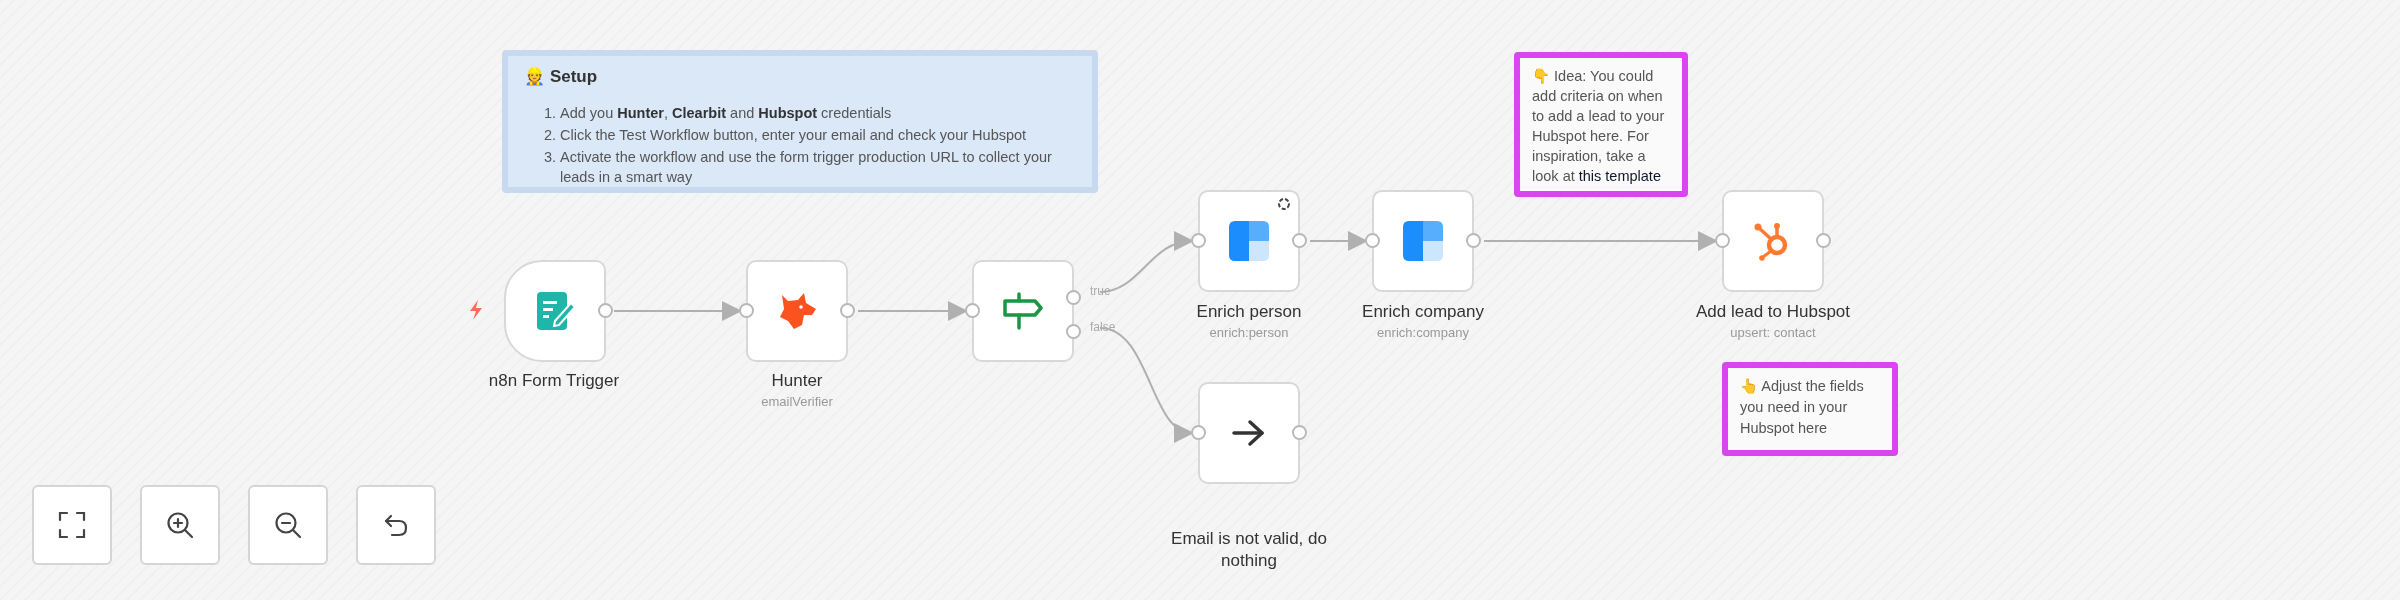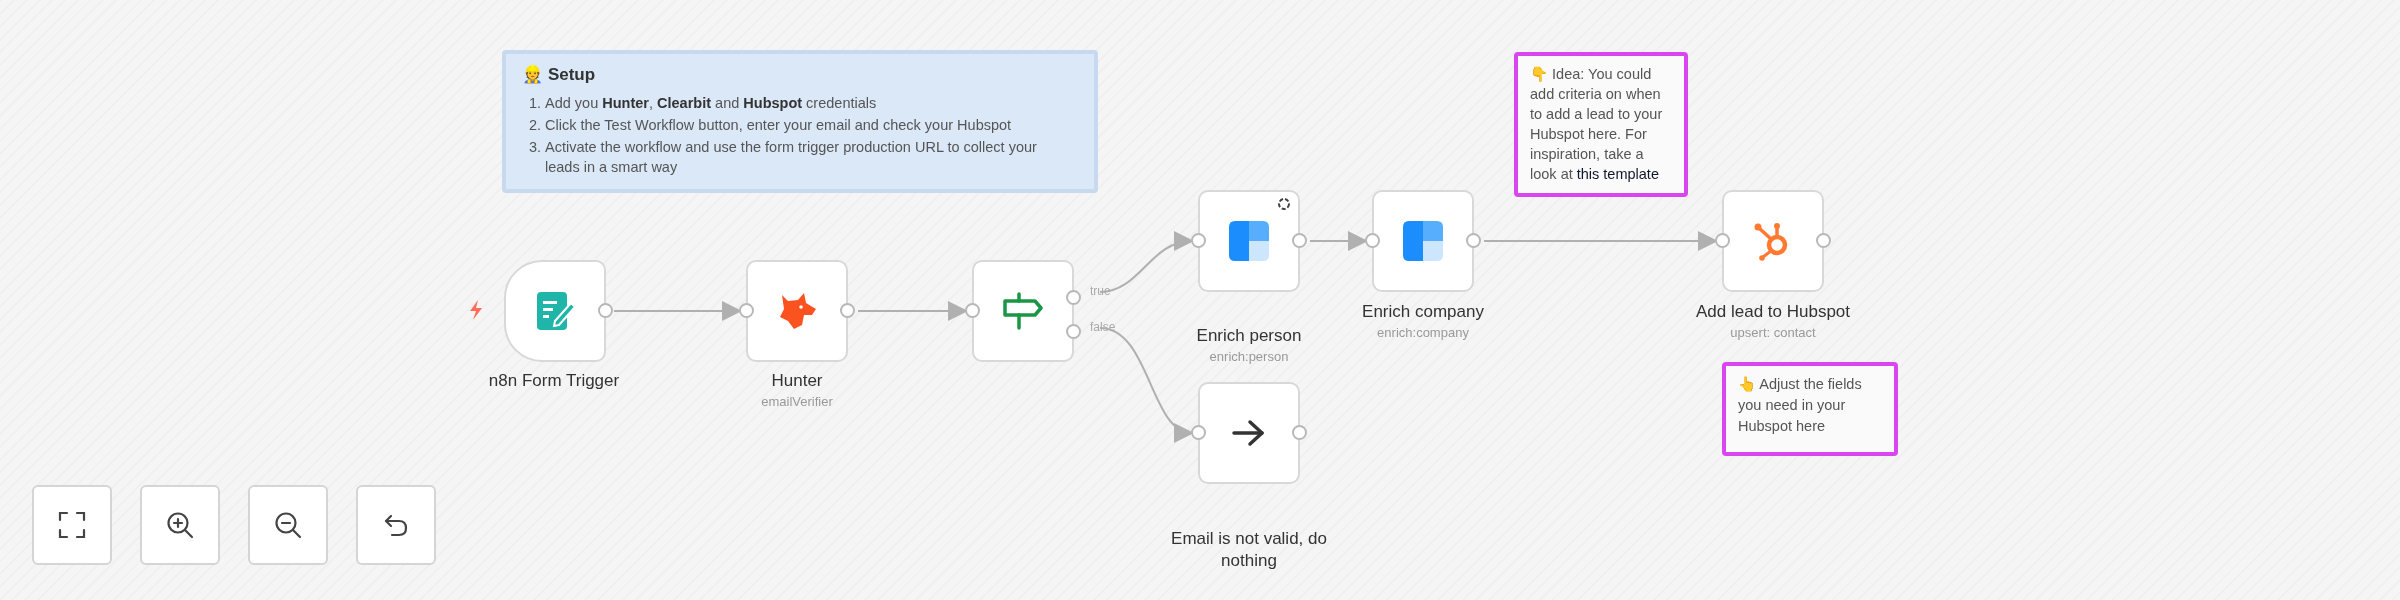--- a/index.html
+++ b/index.html
@@ -6,26 +6,26 @@
   body {
     width:2400px; height:600px; overflow:hidden; position:relative;
     background-color:#f5f5f5;
     background-image: repeating-linear-gradient(135deg, rgba(0,0,0,0.018) 0px, rgba(0,0,0,0.018) 2px, transparent 2px, transparent 9px);
     font-family: "Liberation Sans", sans-serif;
     color:#555;
   }
   .canvas { position:absolute; left:0; top:0; width:2400px; height:600px; }
   svg.edges { position:absolute; left:0; top:0; width:2400px; height:600px; pointer-events:none; }
   .sticky {
-    position:absolute; background:#fafafa; border:4px solid #d946ef; border-radius:4px;
+    position:absolute; background:#fafafa; border:6px solid #d946ef; border-radius:4px;
     font-size:15px; line-height:21px; color:#555; box-sizing:border-box; padding:12px 14px;
   }
   .sticky.blue { background:#dbe8f7; border-color:#c7d9ef; color:#555; padding:10px 16px; }
   .sticky .title { font-weight:bold; font-size:17px; color:#333; margin-bottom:8px; }
-  .sticky ol { margin:3px; padding-left:20px; }
+  .sticky ol { margin:16px; padding-left:20px; }
   .sticky ol li { margin-bottom:2px; }
   .sticky b { color:#333; }
   .sticky .link { color:#0f172a; }
   .node {
     position:absolute; width:102px; height:102px; background:#fff; border:2px solid #d8d8d8;
     border-radius:10px; box-sizing:border-box; display:flex; align-items:center; justify-content:center;
   }
   .node.trigger { border-radius:38px 10px 10px 38px; }
   .handle {
     position:absolute; width:15px; height:15px; border-radius:50%; background:#fff;
@@ -137,21 +137,21 @@
     <svg width="44" height="44" viewBox="0 0 44 44">
       <path d="M8,2 L22,2 L22,42 L8,42 Q2,42 2,36 L2,8 Q2,2 8,2 z" fill="#1c8dfc"></path>
       <path d="M22,2 L36,2 Q42,2 42,8 L42,22 L22,22 z" fill="#56aefd"></path>
       <path d="M22,22 L42,22 L42,36 Q42,42 36,42 L22,42 z" fill="#cce6fe"></path>
     </svg>
     <svg class="corner-icon" width="14" height="14" viewBox="0 0 14 14">
       <circle cx="7" cy="7" r="5" fill="none" stroke="#444" stroke-width="2" stroke-dasharray="4 2"></circle>
     </svg>
     <div class="handle out"></div>
   </div>
-  <div class="nlabel" style="left:1139px; top:301px;margin-top:24px;">
+  <div class="nlabel" style="left:1139px; top:301px;">
     <span>Enrich person</span>
     <span class="nsub">enrich:person</span>
   </div>
 
   <div class="node" style="left:1372px; top:190px;">
     <div class="handle in"></div>
     <svg width="44" height="44" viewBox="0 0 44 44">
       <path d="M8,2 L22,2 L22,42 L8,42 Q2,42 2,36 L2,8 Q2,2 8,2 z" fill="#1c8dfc"></path>
       <path d="M22,2 L36,2 Q42,2 42,8 L42,22 L22,22 z" fill="#56aefd"></path>
       <path d="M22,22 L42,22 L42,36 Q42,42 36,42 L22,42 z" fill="#cce6fe"></path>

